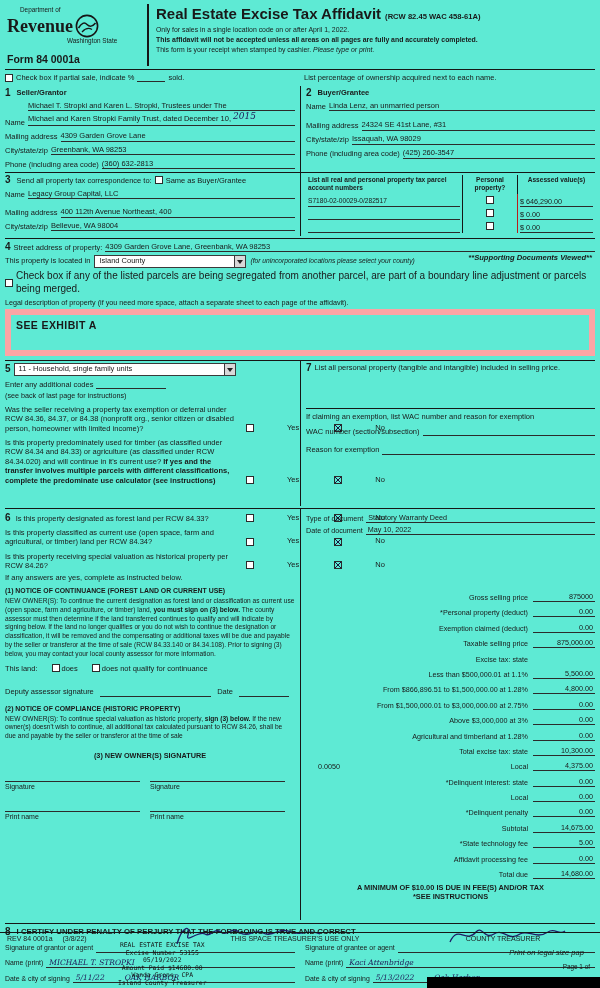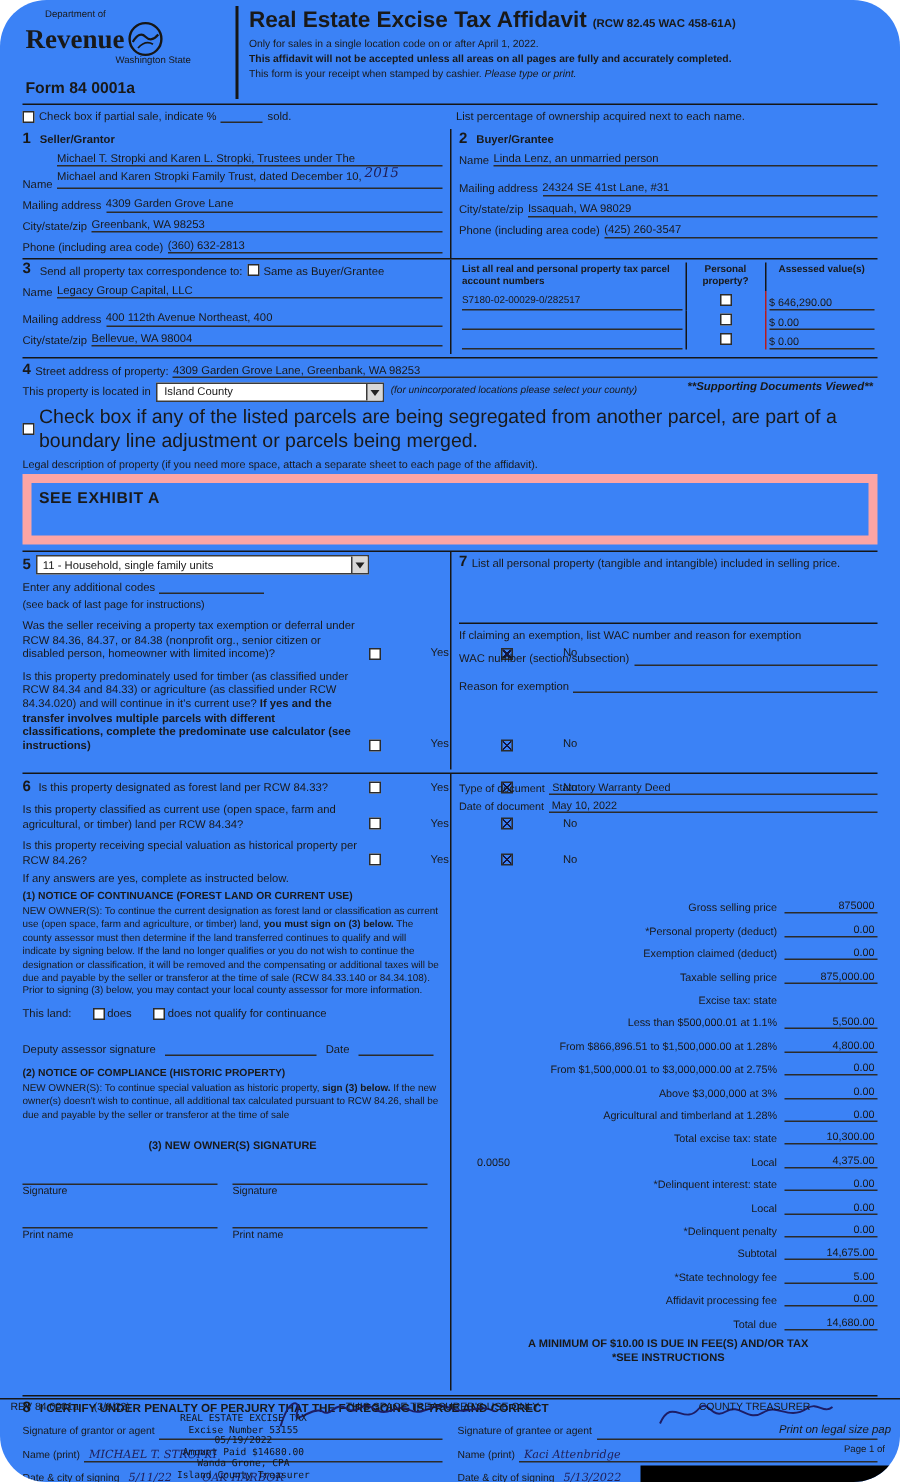--- a/index.html
+++ b/index.html
@@ -1,19 +1,19 @@
 <!DOCTYPE html>
 <html><head>
 <meta charset="utf-8">
 <style>
 *{margin:0;padding:0;box-sizing:border-box;}
 html,body{background:#fff;}
 body{width:600px;}
-.page{width:600px;height:988px;position:relative;overflow:hidden;background:#3b82f6;
-  font-family:"Liberation Sans","DejaVu Sans",sans-serif;font-size:7.5px;line-height:1.25;color:#191919;padding:4px 15px 0;border-radius:31px;}
+.page{width:600px;height:988px;position:relative;overflow:hidden;background:#5eead4;
+  font-family:"Liberation Sans","DejaVu Sans",sans-serif;font-size:7.5px;line-height:1.25;color:#191919;padding:4px 5px 0;}
 .b{font-weight:bold;}.i{font-style:italic;}
 .row{display:flex;align-items:flex-end;}
 .grow{flex:1;}
 .fill{display:inline-block;border-bottom:1px solid #2b2b2b;min-height:9px;}
 .hw{font-family:"DejaVu Serif",serif;font-style:italic;color:#20205a;}
 .cb{display:inline-block;width:8px;height:8px;border:1px solid #2b2b2b;background:#fff;flex:none;}
 .cb.x{background:linear-gradient(45deg,transparent 42%,#15153f 42%,#15153f 58%,transparent 58%),
   linear-gradient(135deg,transparent 42%,#15153f 42%,#15153f 58%,transparent 58%);}
 .secnum{font-weight:bold;font-size:10px;line-height:1;margin-right:3px;flex:none;}
 
@@ -60,21 +60,21 @@
 .pt-row .c1{width:54%;}
 .pt-row .c2{width:19%;border-left:1px solid #161616;justify-content:center;align-items:center;}
 .pt-row .c3{width:27%;border-left:1px solid #b91c1c;font-size:7.2px;}
 .pt-row .fill{width:100%;}
 
 .s4{border-top:1px solid #161616;margin-top:2px;padding-top:3px;position:relative;}
 .s4 .row{margin-bottom:2.5px;}
 .located-row{align-items:center;gap:4px;padding-right:150px;}
 .supdocs{position:absolute;right:3px;top:14px;font-weight:bold;font-style:italic;font-size:7.6px;}
 .cnote{font-size:6.7px;font-style:italic;}
-.seg-row{align-items:center;gap:3px;font-size:13px;}
+.seg-row{align-items:center;gap:3px;font-size:10px;}
 .legal-label{font-size:7.2px;}
 .exhibit-box{border:6px solid #fca5a5;height:47px;margin:2px 0 4px;padding:4px 5px;}
 .exhibit{font-weight:bold;font-size:10.5px;letter-spacing:.4px;}
 
 .combo{display:inline-flex;align-items:center;justify-content:space-between;border:1px solid #3a3a3a;height:13px;background:#fff;padding-left:4px;}
 .combo .ctext{white-space:nowrap;}
 .arrowbox{width:11px;height:11px;border-left:1px solid #3a3a3a;background:#d8d8d8;position:relative;flex:none;margin-left:4px;}
 .arrowbox::after{content:"";position:absolute;left:2px;top:4px;border:3.5px solid transparent;border-top:4.5px solid #222;}
 .county-combo{width:152px;}
 .usecode-combo{width:222px;}
@@ -124,21 +124,21 @@
 .scrawl-grantee{right:28px;top:-2px;}
 
 .perjury{border-top:1px solid #161616;margin-top:4px;padding:2.5px 1px 2px;font-size:6.5px;line-height:1.32;}
 
 .footer-block{position:absolute;left:0;right:0;bottom:0;height:56px;border-top:1px solid #161616;padding:2px 7px 0;font-size:7px;}
 .footer-row{display:flex;align-items:center;}
 .frev{width:170px;}
 .fspace{flex:1;text-align:center;}
 .fcounty{width:180px;text-align:center;}
 .stamp{position:absolute;left:118px;top:9px;text-align:center;font-family:"DejaVu Sans Mono","Liberation Mono",monospace;font-size:6.4px;line-height:1.18;color:#141414;}
-.legal-note{position:absolute;right:6px;top:15px;font-style:italic;font-size:7.6px;}
+.legal-note{position:absolute;right:16px;top:15px;font-style:italic;font-size:7.6px;}
 .page-note{position:absolute;right:10px;top:30px;font-size:6.4px;}
 .black-bar{position:absolute;right:0;bottom:0;width:173px;height:11px;background:#000;}
 </style>
 </head>
 <body>
 
 <div class="page">
 
   <div class="header">
     <div class="logo-block">

